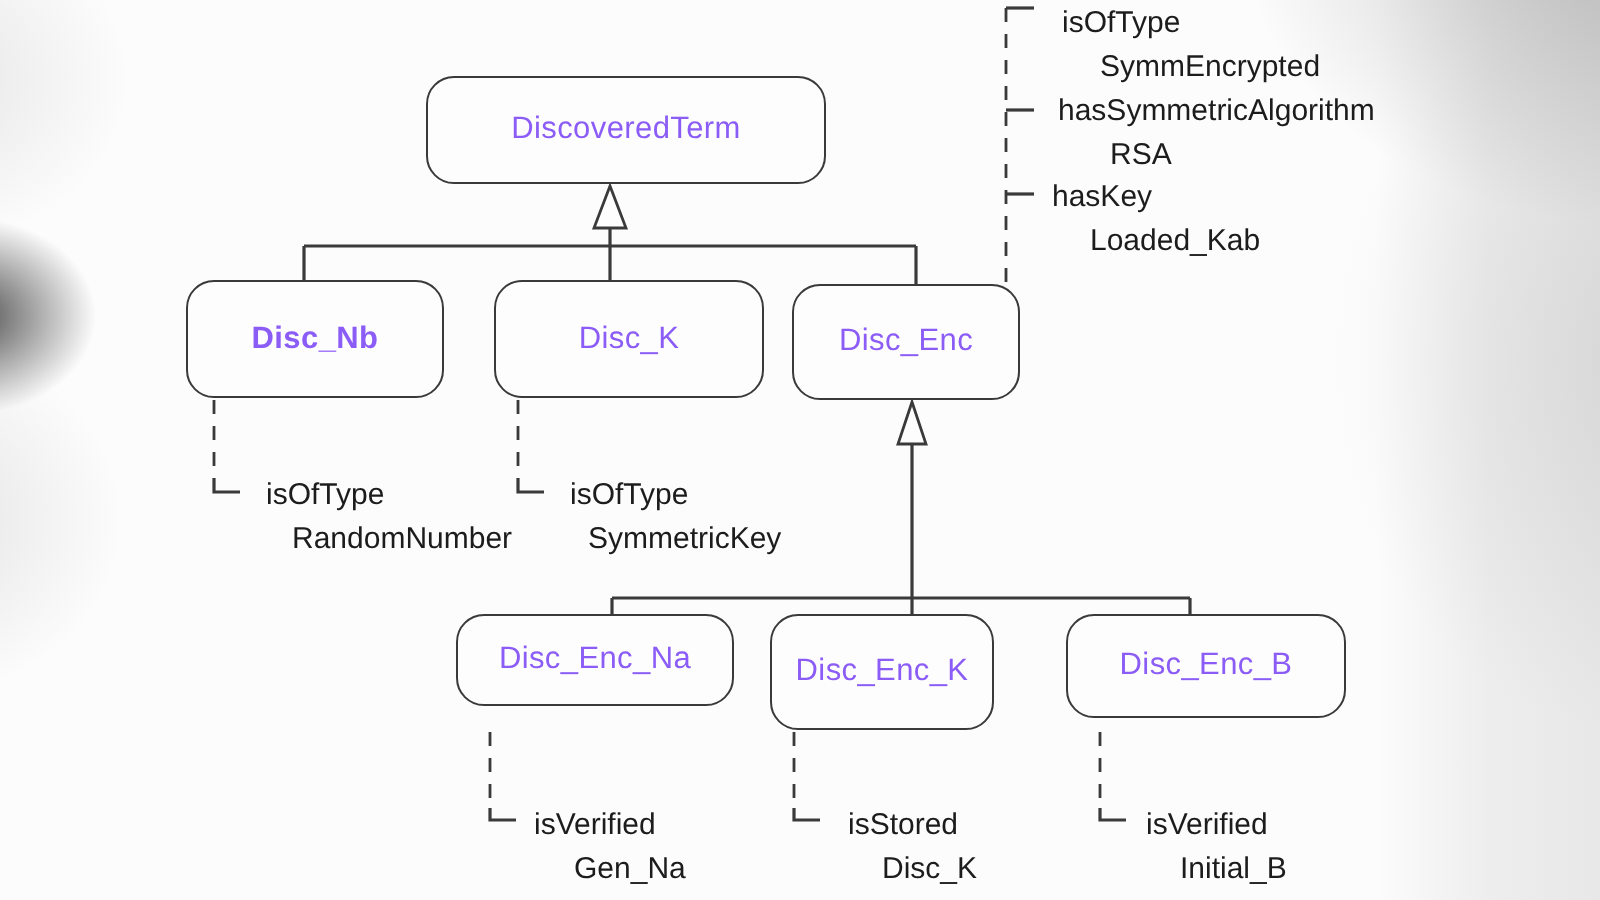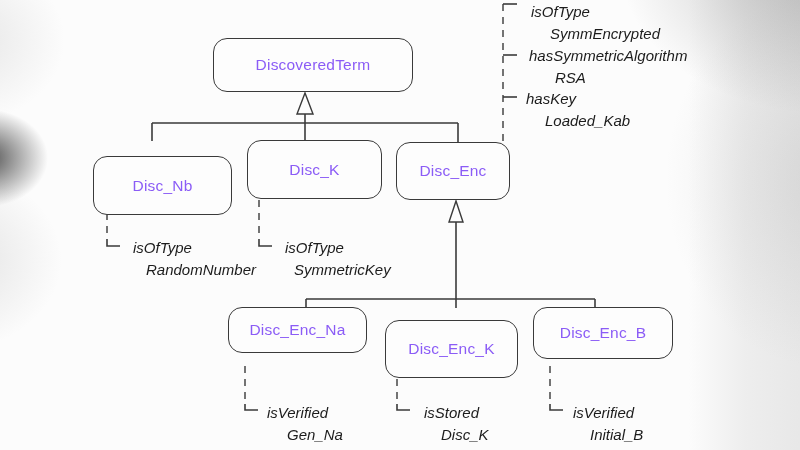--- a/index.html
+++ b/index.html
@@ -18,21 +18,21 @@
   svg.wires{position:absolute;left:0;top:0;}
   .wire{stroke:#3a3a3a;stroke-width:1.6;fill:none;}
   .wire.dashed{stroke-width:1.4;stroke-dasharray:7 6;}
   .arrowhead{fill:#fdfdfd;stroke:#3a3a3a;stroke-width:1.4;}
   .node{
     position:absolute;box-sizing:border-box;
     border:1.5px solid #3a3a3a;border-radius:14px;background:#fdfdfd;
     display:flex;align-items:center;justify-content:center;
     font-size:15.5px;color:#8b5cf6;letter-spacing:.2px;white-space:nowrap;
   }
-  .ann{position:absolute;font-style:italic;font-size:15px;line-height:22px;color:#1c1c1c;white-space:nowrap;}
+  .ann{position:absolute;font-size:15px;line-height:22px;color:#1c1c1c;white-space:nowrap;}
   .ann .val{display:block;}
 </style>
 </head>
 <body>
 
 <div class="stage">
 
   <svg class="wires" width="800" height="450" viewBox="0 0 800 450">
 
     <path class="wire" d="M305,114 L305,141"></path>
@@ -65,37 +65,37 @@
     <path class="wire" d="M397,404 V410 H410"></path>
 
     <path class="wire dashed" d="M550,366 V404"></path>
     <path class="wire" d="M550,404 V410 H563"></path>
   </svg>
 
   <div class="node" style="left:213px;top:38px;width:200px;height:54px;">
     <span>DiscoveredTerm</span>
   </div>
 
-  <div class="node" style="left:93px;top:156px;width:139px;height:59px;">
+  <div class="node" style="left:93px;top:140px;width:129px;height:59px;font-weight:bold;">
     <span>Disc_Nb</span>
   </div>
 
   <div class="node" style="left:247px;top:140px;width:135px;height:59px;">
     <span>Disc_K</span>
   </div>
 
   <div class="node" style="left:396px;top:142px;width:114px;height:58px;align-items:center;">
     <span>Disc_Enc</span>
   </div>
 
   <div class="node" style="left:228px;top:307px;width:139px;height:46px;">
     <span>Disc_Enc_Na</span>
   </div>
 
-  <div class="node" style="left:385px;top:320px;width:133px;height:58px;">
+  <div class="node" style="left:385px;top:307px;width:112px;height:58px;">
     <span>Disc_Enc_K</span>
   </div>
 
   <div class="node" style="left:533px;top:307px;width:140px;height:52px;">
     <span>Disc_Enc_B</span>
   </div>
 
   <div class="ann" style="left:531px;top:1px;">
     <span class="val">isOfType</span>
     <span class="val" style="margin-left:19px;">SymmEncrypted</span>

